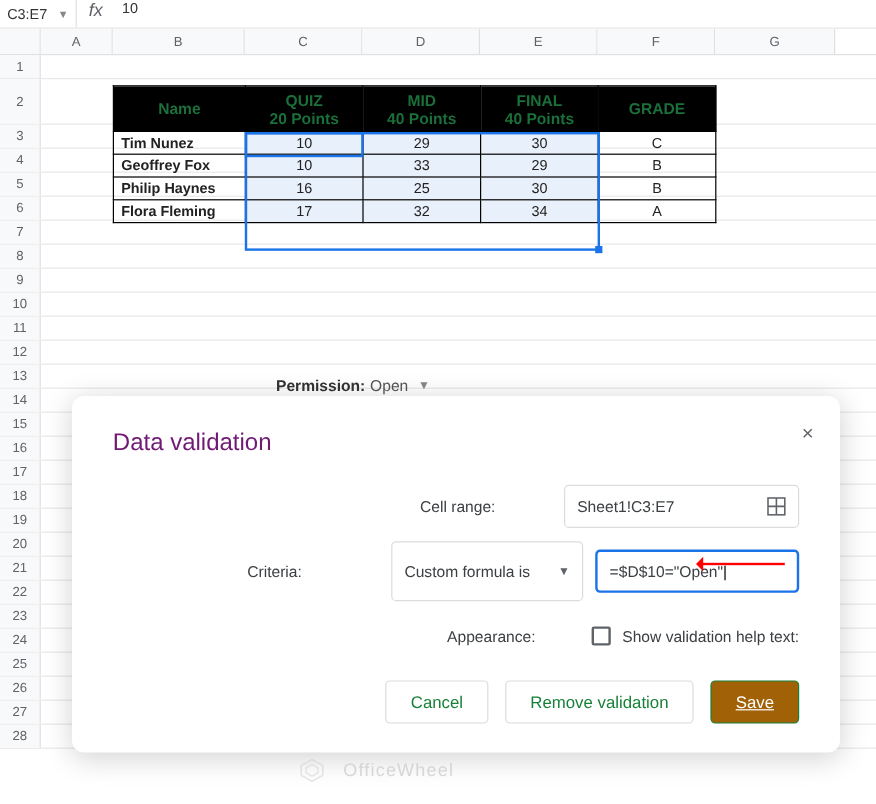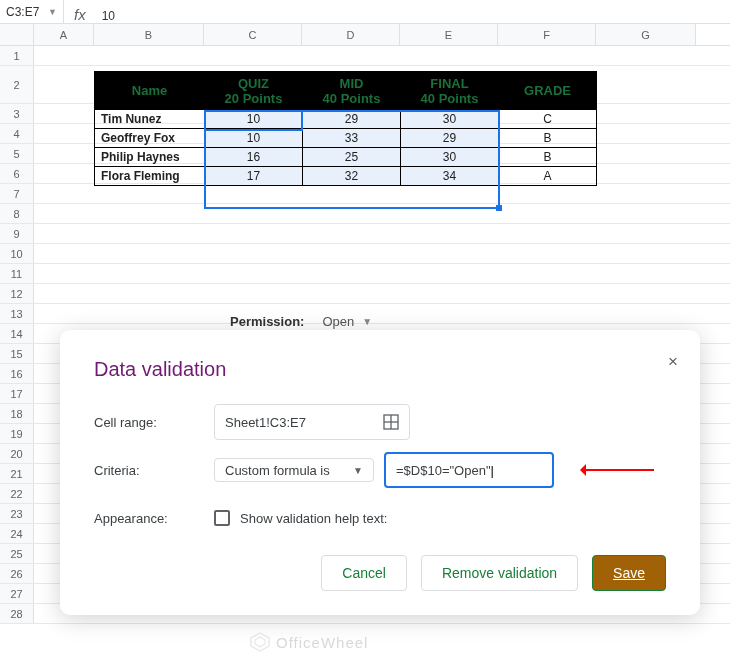--- a/index.html
+++ b/index.html
@@ -1,19 +1,19 @@
 <!DOCTYPE html>
 <html><head>
 <meta charset="utf-8">
 <style>
 * { box-sizing: border-box; margin: 0; padding: 0; }
 body { font-family: Arial, sans-serif; font-size: 12px; background: #fff; color: #222; position: relative; width: 730px; height: 670px; overflow: hidden; }
 
 
-.topbar { display: flex; align-items: flex-end; height: 24px; border-bottom: 1px solid #e0e0e0; }
+.topbar { display: flex; align-items: flex-start; height: 24px; border-bottom: 1px solid #e0e0e0; }
 .namebox { width: 64px; padding: 0 6px; font-size: 12px; color: #333; border-right: 1px solid #e0e0e0; height: 100%; display: flex; align-items: center; justify-content: space-between; }
 .namebox .dd { color: #888; font-size: 9px; }
 .fx { padding: 0 10px; font-style: italic; color: #5f6368; font-size: 15px; }
 .formula { padding: 0 6px; color: #333; }
 
 
 .sheet { position: relative; }
 .colhdrs { display: flex; height: 22px; border-bottom: 1px solid #e0e0e0; background: #fff; }
 .rowhdr-blank { width: 34px; border-right: 1px solid #e0e0e0; background:#f8f9fa; }
 .colh { border-right: 1px solid #e0e0e0; text-align: center; color: #5f6368; font-size: 11px; line-height: 22px; background:#f8f9fa;}
@@ -39,55 +39,55 @@
 .databox th.name { width:110px; }
 .databox th.c { width:98px; }
 .databox td { height: 19px; font-size: 12px; padding: 0 6px; }
 .databox td.num { text-align: center; background: #e8f0fb; }
 .databox td.grade { text-align: center; }
 .databox td.name { font-weight: bold; }
 .sel-outline { position:absolute; border:2px solid #1a73e8; pointer-events:none; box-sizing:border-box;}
 .sel-active { position:absolute; border:2px solid #1a73e8; pointer-events:none; box-sizing:border-box;}
 .sel-handle { position:absolute; width:6px; height:6px; background:#1a73e8; pointer-events:none;}
 
-.permrow { position:absolute; left:230px; top:290px; font-size:13px; display:flex; align-items:center; gap:18px; color:#333;}
+.permrow { position:absolute; left:230px; top:290px; font-size:13px; display:flex; align-items:center; gap:4px; color:#333;}
 .permrow .lbl { font-weight:bold; }
 .permrow .val { color:#555; display:flex; align-items:center; gap:8px;}
 .permrow .dd { color:#888; font-size:10px;}
 
 
 .dialog { position:absolute; left:60px; top:330px; width:640px; background:#fff; border-radius:10px; box-shadow:0 4px 24px rgba(0,0,0,.18); padding:28px 34px 24px 34px; }
 .dialog h2 { font-size:20px; font-weight:400; color:#701a75; margin-bottom:22px;}
 .dialog .close { position:absolute; right:22px; top:22px; color:#5f6368; font-size:17px; cursor:pointer;}
-.dlgrow { display:flex; align-items:center; min-height:38px; margin-bottom:10px; font-size:13px; color:#3c4043;}
+.dlgrow { display:flex; align-items:center; min-height:38px; margin-bottom:10px; font-size:13px; color:#3c4043;justify-content:flex-end;}
 .dlgrow .lbl { width:120px; color:#3c4043;}
 .cellrange-inp { display:flex; align-items:center; border:1px solid #dadce0; border-radius:4px; height:36px; padding:0 10px; width:196px; justify-content:space-between; color:#3c4043;}
 .grid-icon { width:16px; height:16px; display:inline-block; }
 .grid-icon svg { display:block; }
 
-.crit-sel { display:flex; align-items:center; border:1px solid #dadce0; border-radius:4px; height:24px; padding:0 10px; width:160px; justify-content:space-between; color:#3c4043;}
+.crit-sel { display:flex; align-items:center; border:1px solid #dadce0; border-radius:4px; height:50px; padding:0 10px; width:160px; justify-content:space-between; color:#3c4043;}
 .crit-sel .dd{color:#5f6368;font-size:10px;}
 .crit-inp { display:flex; align-items:center; border:2px solid #1a73e8; border-radius:4px; height:36px; padding:0 10px; width:170px; color:#3c4043; margin-left:10px; position:relative;}
 .crit-inp .caret { color:#000;}
 .arrow { position:absolute; width:70px; height:2px; background:#ff0000; }
 .arrow::before { content:""; position:absolute; left:-10px; top:-5px; border:6px solid transparent; border-right-color:#ff0000;}
 
 .radio { width:16px; height:16px; border:2px solid #5f6368; border-radius:50%; display:inline-flex; align-items:center; justify-content:center; margin-right:6px; flex:0 0 16px;}
 .radio.sel { border-color:#1e8e3e;}
 .radio.sel::after{content:"";width:8px;height:8px;background:#1e8e3e;border-radius:50%;}
 .opt { display:flex; align-items:center; margin-right:22px; color:#3c4043;}
 .reject-box { border:2.5px solid #ff0000; padding:4px 8px 4px 4px; display:flex; align-items:center; border-radius:2px;}
 
 .chk { width:16px; height:16px; border:2px solid #5f6368; border-radius:2px; display:inline-block; margin-right:10px; flex:0 0 16px;}
 
 .dlg-actions { display:flex; justify-content:flex-end; gap:14px; margin-top:18px;}
 .btn { height:36px; padding:0 20px; border-radius:4px; font-size:14px; font-weight:500; cursor:pointer; display:flex; align-items:center; border:1px solid #dadce0; background:#fff; color:#188038;}
 .btn.primary { background:#a16207; color:#fff; border-color:#188038;text-decoration:underline;}
 
-.watermark { position:absolute; left:250px; top:632px; color:#c9c9c9; font-size:15px; letter-spacing:1px; display:flex; align-items:center; gap:6px; opacity:.7;}
+.watermark { position:absolute; left:250px; top:632px; color:#c9c9c9; font-size:15px; letter-spacing:1px; display:flex; align-items:center; gap:16px; opacity:.7;}
 .watermark svg { opacity:.6;}
 </style>
 </head>
 <body>
 
 <div class="topbar">
   <div class="namebox">
     <span>C3:E7</span>
     <span class="dd">▼</span>
   </div>

